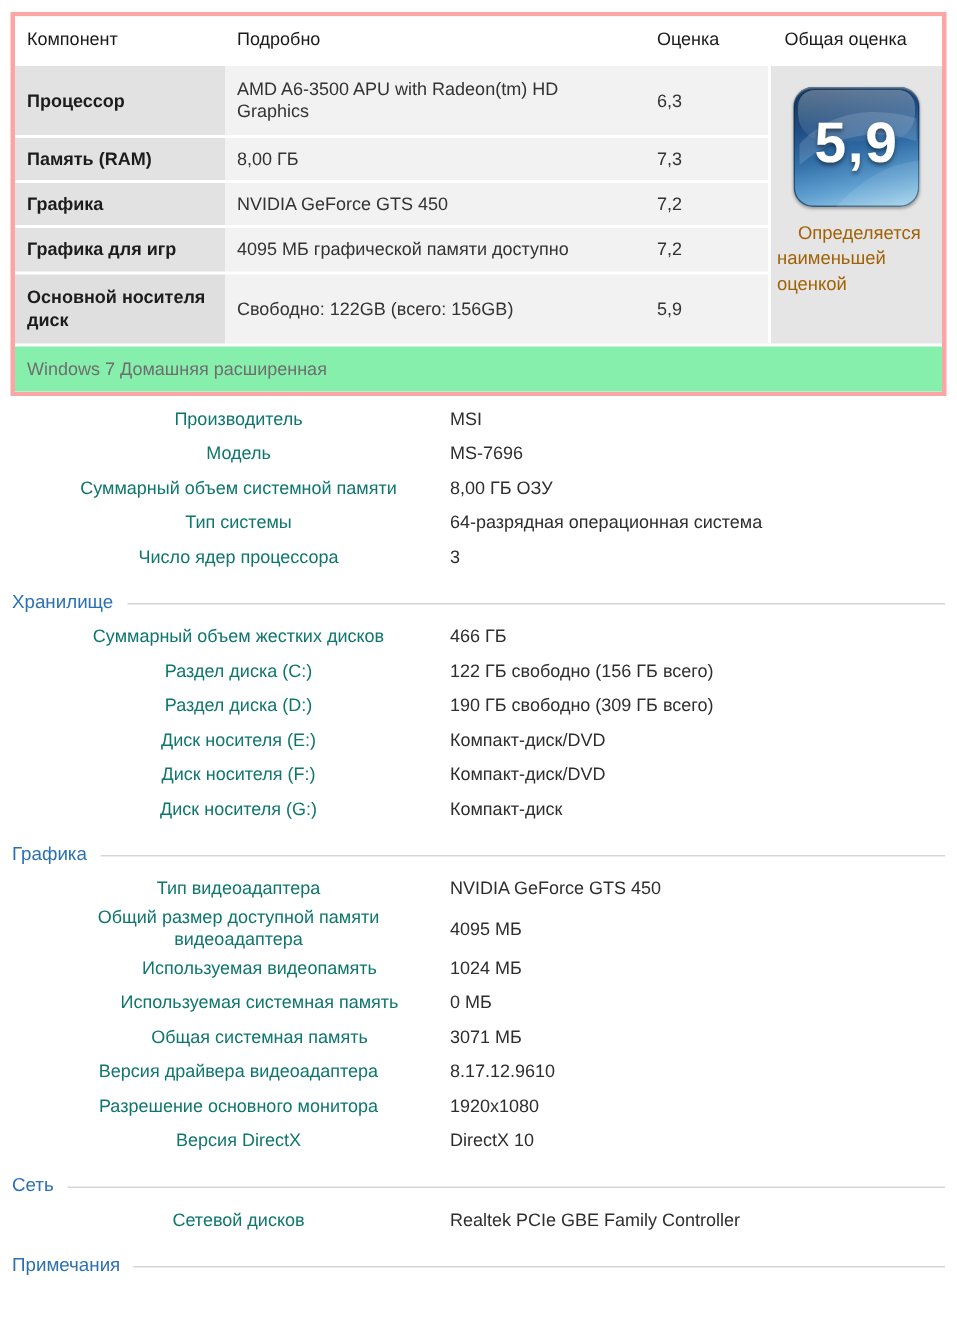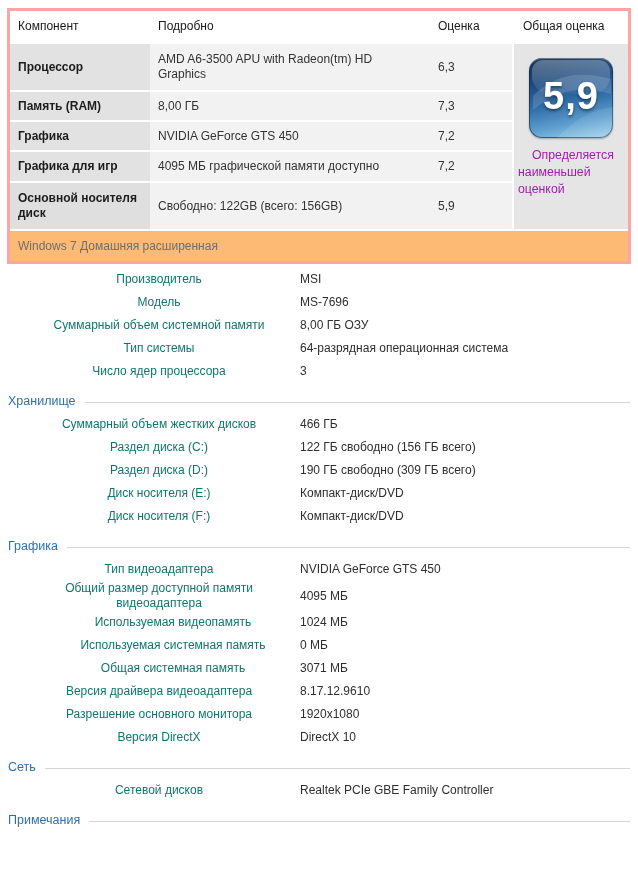--- a/index.html
+++ b/index.html
@@ -39,21 +39,21 @@
 
   .overall {
     grid-area: 2 / 4 / 7 / 5;
     background: #e5e5e5;
     border-left: 2px solid #ffffff;
     display: flex; flex-direction: column; align-items: center;
     padding-top: 14px;
   }
   .os-row {
     grid-area: 7 / 1 / 8 / 5;
-    background: #fdba74; color: #6e6e6e;
+    background: #86efac; color: #6e6e6e;
     display: flex; align-items: center; padding-left: 8px;
   }
 
   
   .badge {
     width: 84px; height: 80px; border-radius: 13px;
     position: relative; overflow: hidden;
     background: linear-gradient(168deg, #0e2f55 0%, #1c4a7e 28%, #2f6ba5 52%, #5d9ecf 76%, #a6d7ef 100%);
     box-shadow: inset 0 1px 1px rgba(255,255,255,.45), inset 0 0 0 1px rgba(0,20,45,.55), 0 1px 2px rgba(0,0,0,.3);
   }
@@ -67,21 +67,21 @@
   .badge-score {
     position: absolute; left: 0; right: 0; top: 17px;
     text-align: center;
     font-size: 38px; font-weight: bold; color: #ffffff;
     text-shadow: 0 2px 3px rgba(0,0,0,.45);
     letter-spacing: 1px;
   }
   .badge-caption {
     width: 106px; margin-top: 9px;
     text-indent: 14px; line-height: 17px;
-    font-size: 12.3px; color: #a21caf;
+    font-size: 12.3px; color: #a16207;
   }
 
   
   .sections { margin: 4px 8px 0 8px; }
   .section-header { display: flex; align-items: center; margin-top: 10px; height: 16px; margin-bottom: 4px; }
   .section-title { color: #2b71b1; font-size: 12.5px; padding-right: 9px; white-space: nowrap; }
   .section-line { flex: 1; height: 1px; background: #d5d5d5; margin-top: 2px; }
 
   .kv-row { display: flex; align-items: center; min-height: 23px; padding-left: 28px; }
   .kv-label { width: 264px; flex: 0 0 264px; padding-right: 18px; color: #0f766e; line-height: 15px; text-align: center; }
@@ -189,20 +189,24 @@
   <div class="kv-row">
     <span class="kv-label">Диск носителя (E:)</span>
     <span class="kv-value">Компакт-диск/DVD</span>
   </div>
 
   <div class="kv-row">
     <span class="kv-label">Диск носителя (F:)</span>
     <span class="kv-value">Компакт-диск/DVD</span>
   </div>
 
+  <div class="kv-row">
+    <span class="kv-label">Диск носителя (G:)</span>
+    <span class="kv-value">Компакт-диск</span>
+  </div>
 </div>
   </div>
 
   <div class="section">
     <div class="section-header">
       <span class="section-title">Графика</span>
       <span class="section-line"></span>
     </div>
     <div class="kv-list">
   <div class="kv-row">

